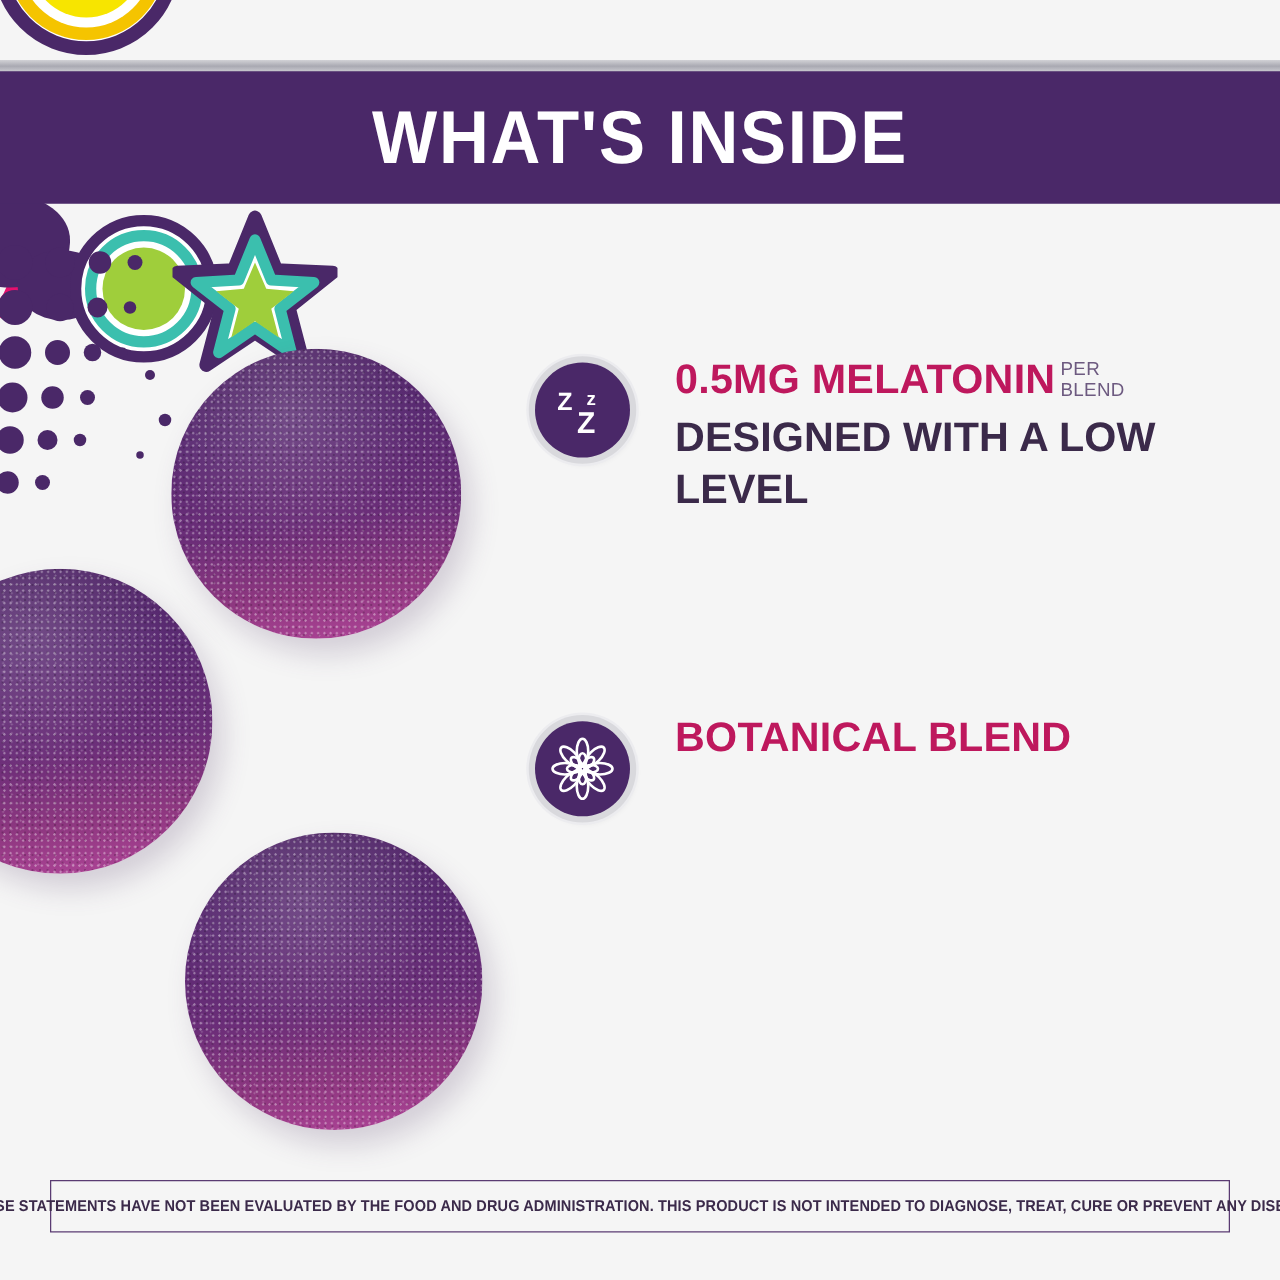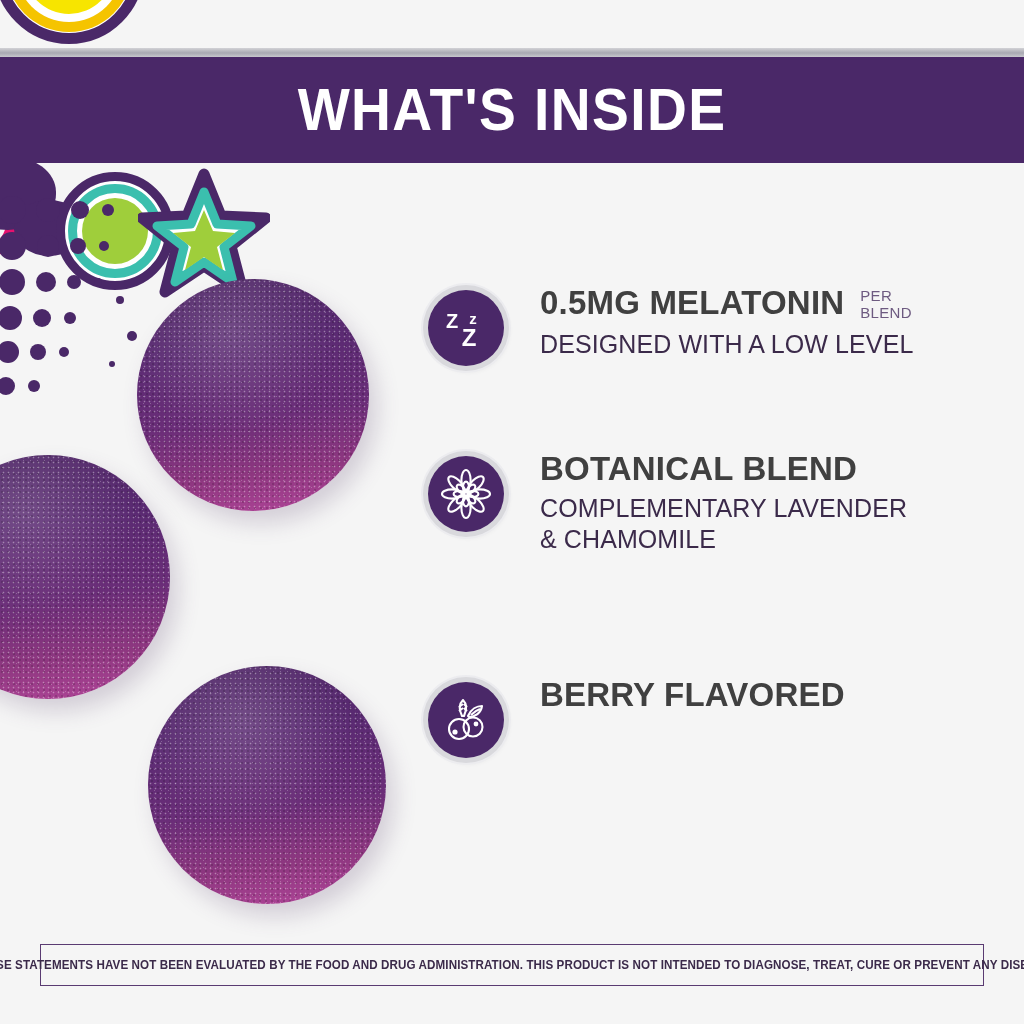--- a/index.html
+++ b/index.html
@@ -231,21 +231,21 @@
     top: 286px;
     width: 566px;
     z-index: 5;
   }
   .feature {
     position: relative;
     display: flex;
     align-items: flex-start;
   }
   .feature-1 { margin-bottom: 0; }
-  .feature-2 { margin-top: 60px; }
+  .feature-2 { margin-top: 120px; }
   .feature-3 { margin-top: 122px; }
 
   .badge {
     position: relative;
     flex: 0 0 auto;
     width: 76px;
     height: 76px;
     border-radius: 50%;
     background: #4a2868;
     box-shadow:
@@ -257,47 +257,47 @@
     justify-content: center;
     margin-top: 4px;
   }
   .badge svg { display: block; }
 
   .feature-text {
     margin-left: 36px;
     padding-top: 0;
   }
   .feature-heading {
-    color: #404040;
+    color: #be185d;
     font-size: 33px;
     font-weight: bold;
     letter-spacing: 0.2px;
     line-height: 1.04;
     margin: 0;
     white-space: nowrap;
   }
   .heading-row {
     display: flex;
     align-items: flex-start;
   }
   .per-gummy {
-    margin-left: 16px;
+    margin-left: 4px;
     margin-top: 2px;
     color: #6d5a80;
     font-size: 15px;
     font-weight: normal;
     line-height: 1.12;
     letter-spacing: 0.3px;
     white-space: nowrap;
   }
   .feature-body {
     margin: 7px 0 0 0;
     color: #3b2a4a;
-    font-size: 25px;
-    font-weight: normal;
+    font-size: 33px;
+    font-weight: bold;
     line-height: 1.26;
     letter-spacing: 0.1px;
   }
 
   
   .disclaimer {
     position: absolute;
     left: 40px;
     top: 944px;
     width: 944px;
@@ -473,46 +473,23 @@
                 </g>
               <g transform="rotate(315)">
                   <ellipse cx="0" cy="-7" rx="3" ry="5.4"></ellipse>
                 </g>
             </g>
           </g>
         </svg>
       </div>
       <div class="feature-text">
         <h2 class="feature-heading">BOTANICAL BLEND</h2>
-        <p class="feature-body">
-          <span>COMPLEMENTARY LAVENDER</span><br>
-          <span>&amp; CHAMOMILE</span>
-        </p>
       </div>
     </div>
 
-    <div class="feature feature-3">
-      <div class="badge">
-        <svg width="52" height="52" viewBox="0 0 52 52">
-          <g fill="none" stroke="#ffffff" stroke-width="2.1" stroke-linejoin="round">
-            <path d="M22 22 C18 14, 20 9, 23 6 C26 9, 27 15, 24 22 Z"></path>
-            <path d="M19 13 L23 10 M19 17 L23 14 M27 13 L24 10 M27 17 L24 14"></path>
-            <path d="M28 22 C31 15, 37 12, 42 12 C41 19, 35 23, 29 23 Z"></path>
-            <path d="M31 21 C34 18, 37 16, 40 15"></path>
-            <circle cx="19" cy="35" r="10"></circle>
-            <circle cx="33" cy="33" r="9.5"></circle>
-            <circle cx="15" cy="38" r="2.6" fill="#ffffff" stroke="none"></circle>
-            <circle cx="36" cy="30" r="2.4" fill="#ffffff" stroke="none"></circle>
-          </g>
-        </svg>
-      </div>
-      <div class="feature-text">
-        <h2 class="feature-heading">BERRY FLAVORED</h2>
-      </div>
-    </div>
 
   </div>
 
   <div class="disclaimer">
     <div class="disclaimer-text">*THESE STATEMENTS HAVE NOT BEEN EVALUATED BY THE FOOD AND DRUG ADMINISTRATION. THIS PRODUCT IS NOT INTENDED TO DIAGNOSE, TREAT, CURE OR PREVENT ANY DISEASE.</div>
   </div>
 
 </div>
 
 </body></html>

